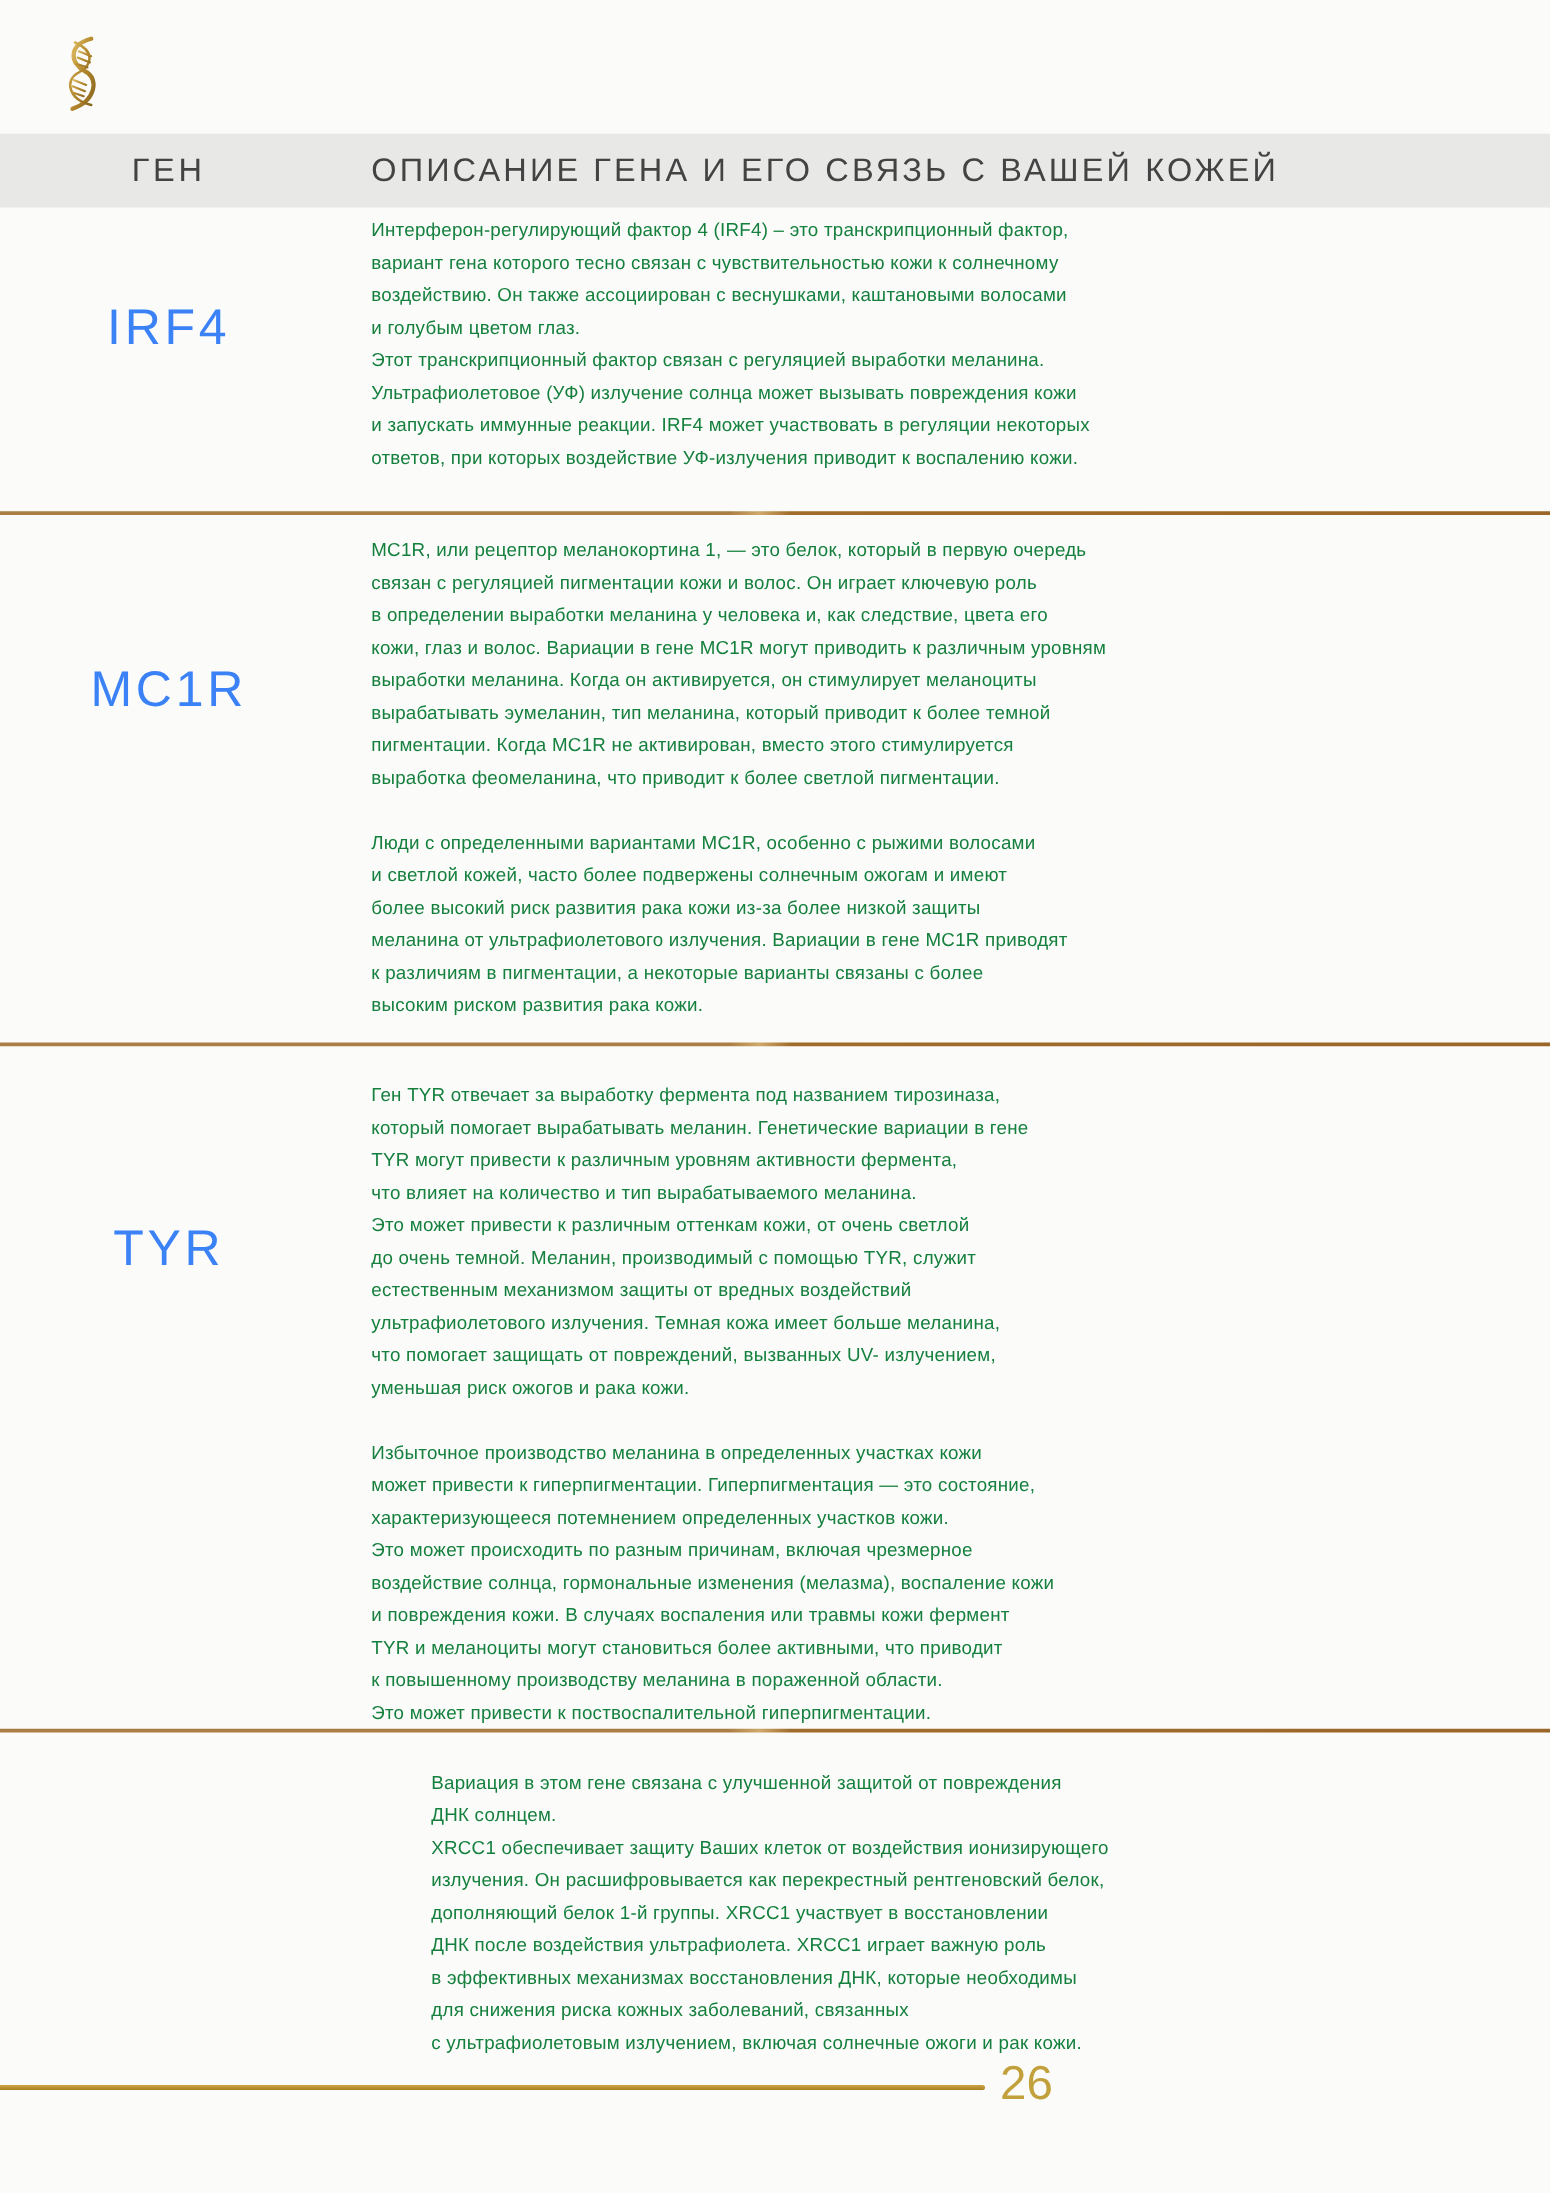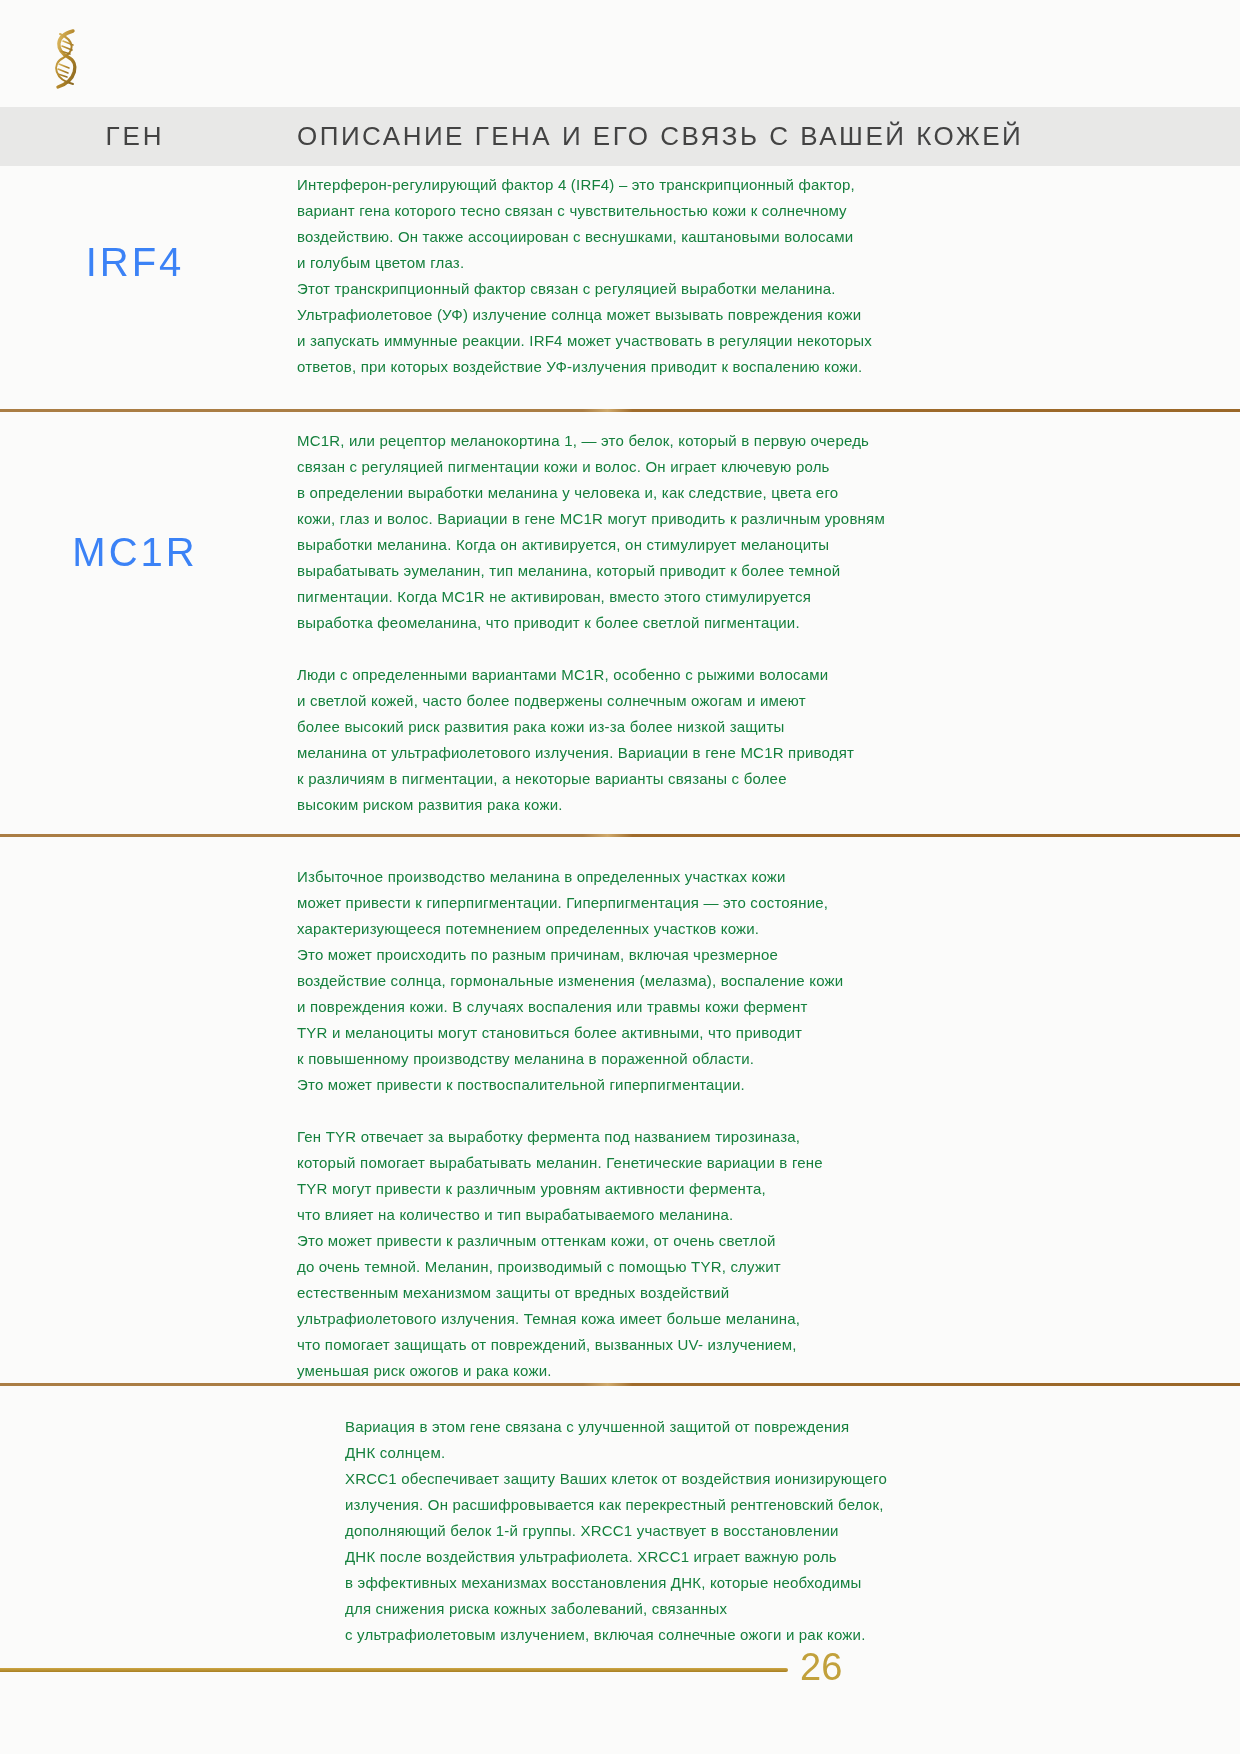--- a/index.html
+++ b/index.html
@@ -130,40 +130,43 @@
           <div class="para">Люди с определенными вариантами MC1R, особенно с рыжими волосами
 и светлой кожей, часто более подвержены солнечным ожогам и имеют
 более высокий риск развития рака кожи из-за более низкой защиты
 меланина от ультрафиолетового излучения. Вариации в гене MC1R приводят
 к различиям в пигментации, а некоторые варианты связаны с более
 высоким риском развития рака кожи.</div>
         </div>
   </section>
 
   <section class="row r2">
+    <div class="gene-cell">
+      <div class="gene-label">TYR</div>
+    </div>
     <div class="text-cell">
-          <div class="para">Избыточное производство меланина в определенных участках кожи
-может привести к гиперпигментации. Гиперпигментация — это состояние,
-характеризующееся потемнением определенных участков кожи.
-Это может происходить по разным причинам, включая чрезмерное
-воздействие солнца, гормональные изменения (мелазма), воспаление кожи
-и повреждения кожи. В случаях воспаления или травмы кожи фермент
-TYR и меланоциты могут становиться более активными, что приводит
-к повышенному производству меланина в пораженной области.
-Это может привести к поствоспалительной гиперпигментации.</div>
           <div class="para">Ген TYR отвечает за выработку фермента под названием тирозиназа,
 который помогает вырабатывать меланин. Генетические вариации в гене
 TYR могут привести к различным уровням активности фермента,
 что влияет на количество и тип вырабатываемого меланина.
 Это может привести к различным оттенкам кожи, от очень светлой
 до очень темной. Меланин, производимый с помощью TYR, служит
 естественным механизмом защиты от вредных воздействий
 ультрафиолетового излучения. Темная кожа имеет больше меланина,
 что помогает защищать от повреждений, вызванных UV- излучением,
 уменьшая риск ожогов и рака кожи.</div>
+          <div class="para">Избыточное производство меланина в определенных участках кожи
+может привести к гиперпигментации. Гиперпигментация — это состояние,
+характеризующееся потемнением определенных участков кожи.
+Это может происходить по разным причинам, включая чрезмерное
+воздействие солнца, гормональные изменения (мелазма), воспаление кожи
+и повреждения кожи. В случаях воспаления или травмы кожи фермент
+TYR и меланоциты могут становиться более активными, что приводит
+к повышенному производству меланина в пораженной области.
+Это может привести к поствоспалительной гиперпигментации.</div>
         </div>
   </section>
 
   <section class="row r3">
     <div class="text-cell">
           <div class="para">Вариация в этом гене связана с улучшенной защитой от повреждения
 ДНК солнцем.
 XRCC1 обеспечивает защиту Ваших клеток от воздействия ионизирующего
 излучения. Он расшифровывается как перекрестный рентгеновский белок,
 дополняющий белок 1-й группы. XRCC1 участвует в восстановлении

